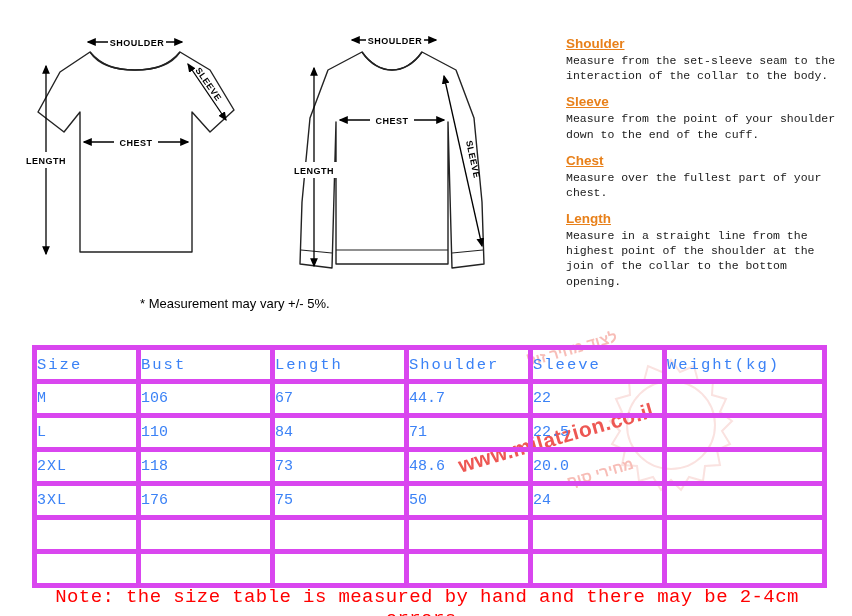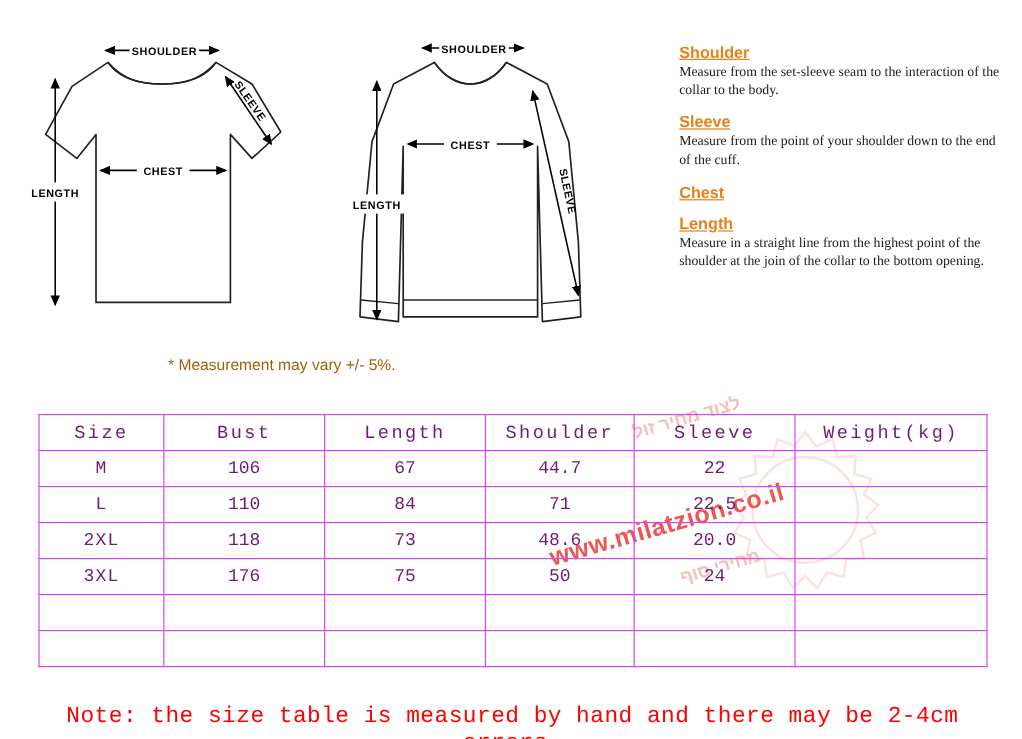--- a/index.html
+++ b/index.html
@@ -40,21 +40,21 @@
     font-weight: bold;
     letter-spacing: 0.5px;
     fill: #000;
   }
 
   .measure-note {
     position: absolute;
     left: 140px;
     top: 296px;
     font-size: 13px;
-    color: #a16207;
+    color: #000000;
     font-family: "Liberation Sans", sans-serif;
     text-align: right;
   }
 
   
   .defs {
     position: absolute;
     left: 566px;
     top: 36px;
     width: 270px;
@@ -65,41 +65,41 @@
     font-weight: bold;
     font-size: 13.5px;
     text-decoration: underline;
     margin-bottom: 2px;
     font-family: "Liberation Sans", sans-serif;
   }
   .def-text {
     font-size: 11.5px;
     line-height: 1.32;
     color: #1a1a1a;
-    font-family: Liberation Serif, serif;
+    font-family: Liberation Mono, monospace;
   }
 
   
   .size-table {
     position: absolute;
     left: 32px;
     top: 345px;
     width: 790px;
     border-collapse: collapse;
     table-layout: fixed;
     background: transparent;
   }
   .size-table td, .size-table th {
-    border: 1px solid #d946ef;
+    border: 5px solid #d946ef;
     height: 29px;
-    text-align: center;
+    text-align: left;
     vertical-align: middle;
     font-family: "Liberation Mono", monospace;
     font-size: 15px;
-    color: #701a75;
+    color: #3b82f6;
     padding: 0;
     background: transparent;
   }
   .size-table th {
     font-weight: normal;
     font-size: 15.5px;
     letter-spacing: 2px;
   }
   .size-table td.sizecell {
     letter-spacing: 1px;
@@ -244,20 +244,21 @@
     <div class="def-block">
       <div class="def-title">Shoulder</div>
       <div class="def-text">Measure from the set-sleeve seam to the interaction of the collar to the body.</div>
     </div>
     <div class="def-block">
       <div class="def-title">Sleeve</div>
       <div class="def-text">Measure from the point of your shoulder down to the end of the cuff.</div>
     </div>
     <div class="def-block">
       <div class="def-title">Chest</div>
+      <div class="def-text">Measure over the fullest part of your chest.</div>
     </div>
     <div class="def-block">
       <div class="def-title">Length</div>
       <div class="def-text">Measure in a straight line from the highest point of the shoulder at the join of the collar to the bottom opening.</div>
     </div>
   </div>
 
   <div class="watermark">
     <svg class="wm-badge" viewBox="0 0 150 150">
       <g fill="none" stroke="#F0A9A2" stroke-width="2">

